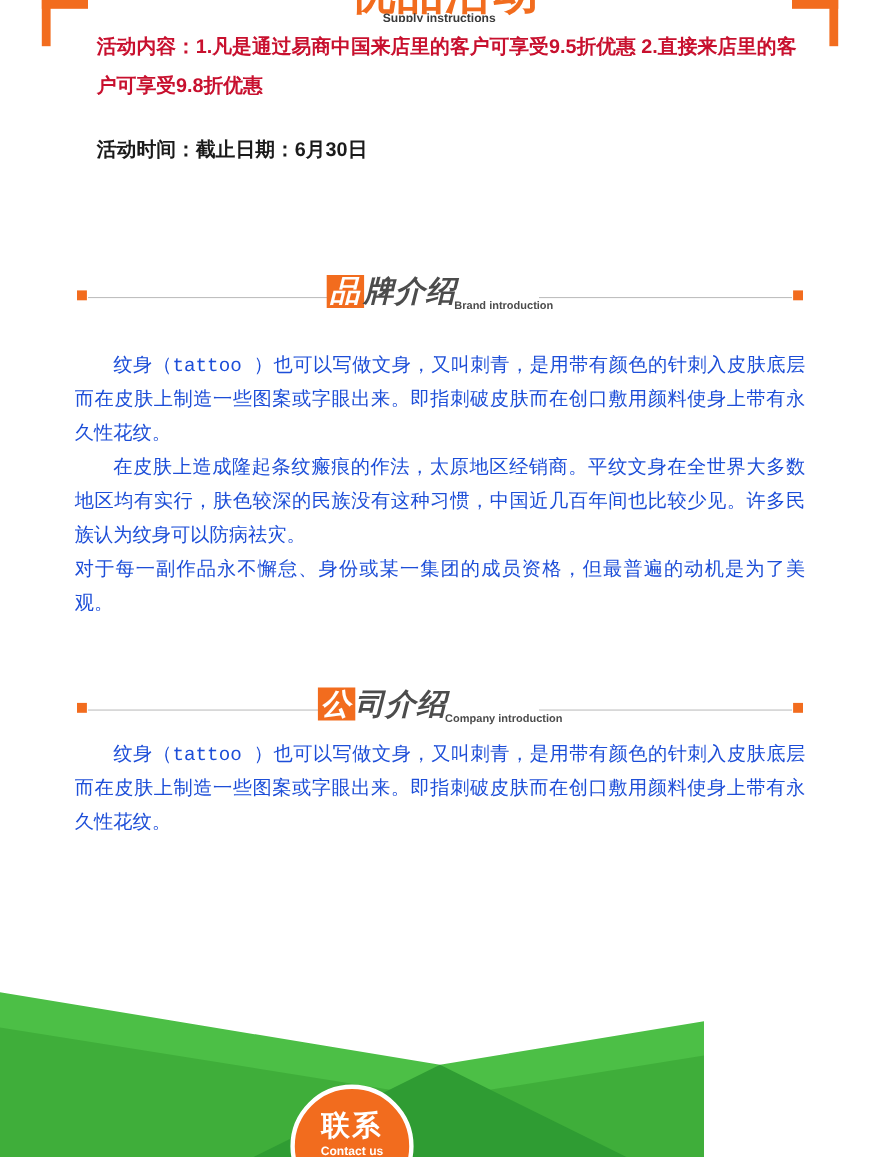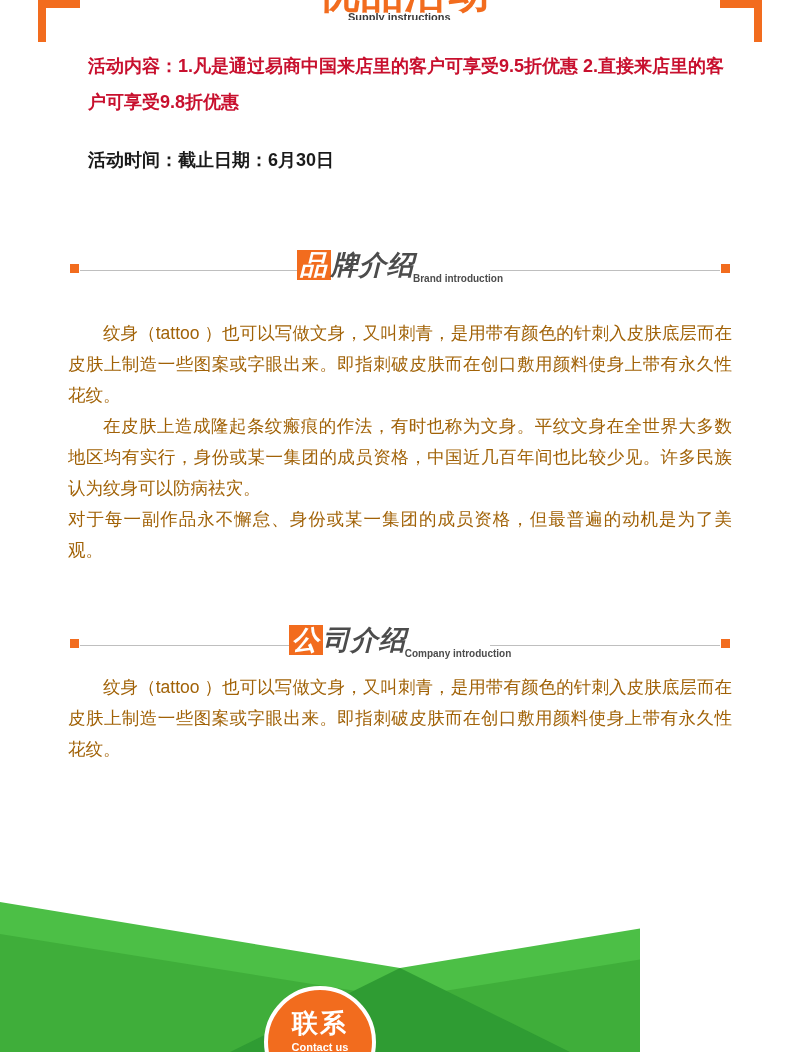--- a/index.html
+++ b/index.html
@@ -63,21 +63,21 @@
     font-weight: bold;
     margin-left: 30px;
     margin-top: -3px;
     white-space: nowrap;
   }
 
   
   .activity {
     position: absolute;
     left: 88px;
-    top: 48px;
+    top: 24px;
     width: 640px;
   }
   .activity p {
     margin: 0 0 22px 0;
     font-size: 18px;
     font-weight: bold;
     line-height: 36px;
     color: #c8102e;
   }
   .activity p.dark {
@@ -144,22 +144,23 @@
     vertical-align: bottom;
     text-decoration: underline;
   }
 
   
   .body-text {
     position: absolute;
     left: 68px;
     width: 664px;
     font-size: 17.5px;
-    color: #a16207;
+    color: #1d4ed8;
     line-height: 31px;
+    font-family: Liberation Mono, monospace;
   }
   .body-text p {
     margin: 0;
     text-align: justify;
   }
   .body-text p.ind { text-indent: 2em; }
 
   
   .footer-green {
     position: absolute;
@@ -225,21 +226,21 @@
     <div class="rule left"></div>
     <div class="rule right"></div>
     <div class="tick r"></div>
     <div class="titles">
       <span class="cn"><span class="first">品</span><span>牌介绍</span></span><span class="en-wrap"><span class="en">Brand introduction</span></span>
     </div>
   </div>
 
   <div class="body-text" style="top:318px;">
     <p class="ind">纹身（tattoo ）也可以写做文身，又叫刺青，是用带有颜色的针刺入皮肤底层而在皮肤上制造一些图案或字眼出来。即指刺破皮肤而在创口敷用颜料使身上带有永久性花纹。</p>
-    <p class="ind">在皮肤上造成隆起条纹瘢痕的作法，有时也称为文身。平纹文身在全世界大多数地区均有实行，身份或某一集团的成员资格，中国近几百年间也比较少见。许多民族认为纹身可以防病祛灾。</p>
+    <p class="ind">在皮肤上造成隆起条纹瘢痕的作法，太原地区经销商。平纹文身在全世界大多数地区均有实行，肤色较深的民族没有这种习惯，中国近几百年间也比较少见。许多民族认为纹身可以防病祛灾。</p>
     <p>对于每一副作品永不懈怠、身份或某一集团的成员资格，但最普遍的动机是为了美观。</p>
   </div>
 
   <div class="sec-head" style="top:625px;">
     <div class="tick l"></div>
     <div class="rule left"></div>
     <div class="rule right"></div>
     <div class="tick r"></div>
     <div class="titles">
       <span class="cn"><span class="first">公</span><span>司介绍</span></span><span class="en-wrap"><span class="en">Company introduction</span></span>

